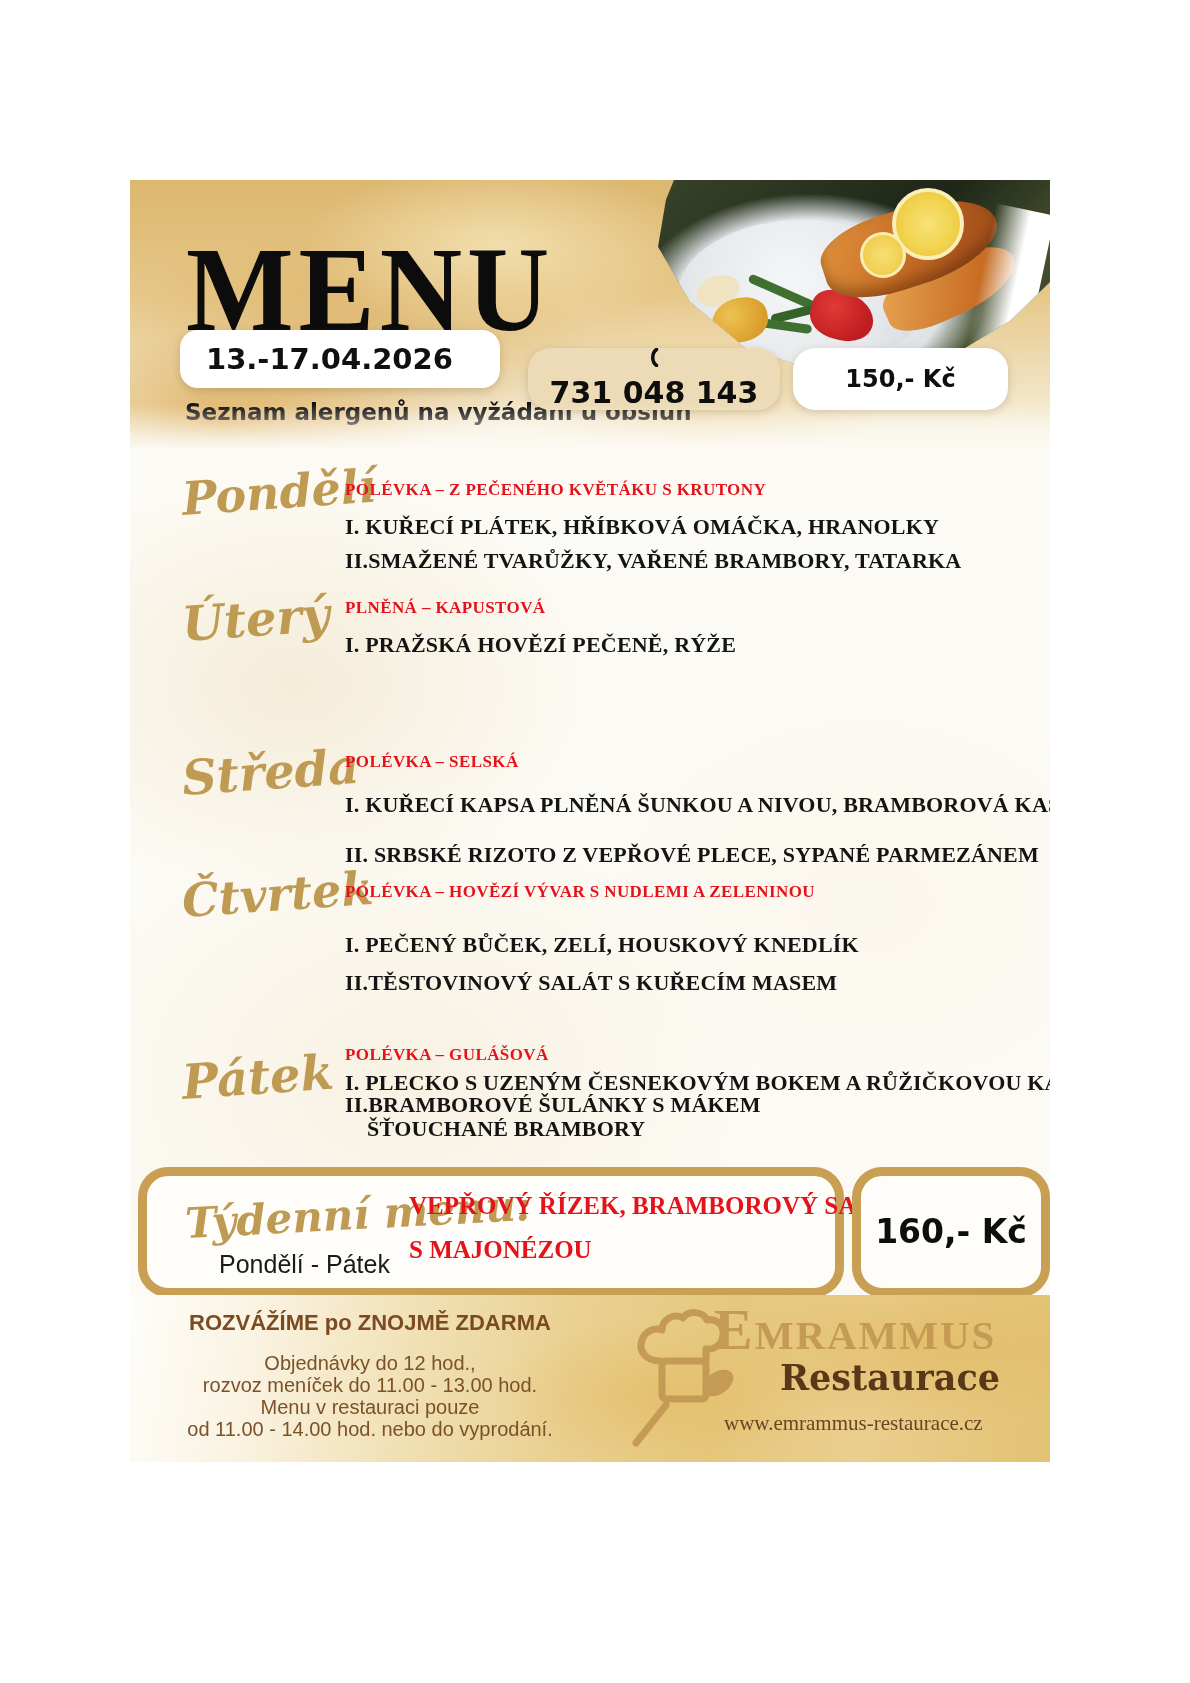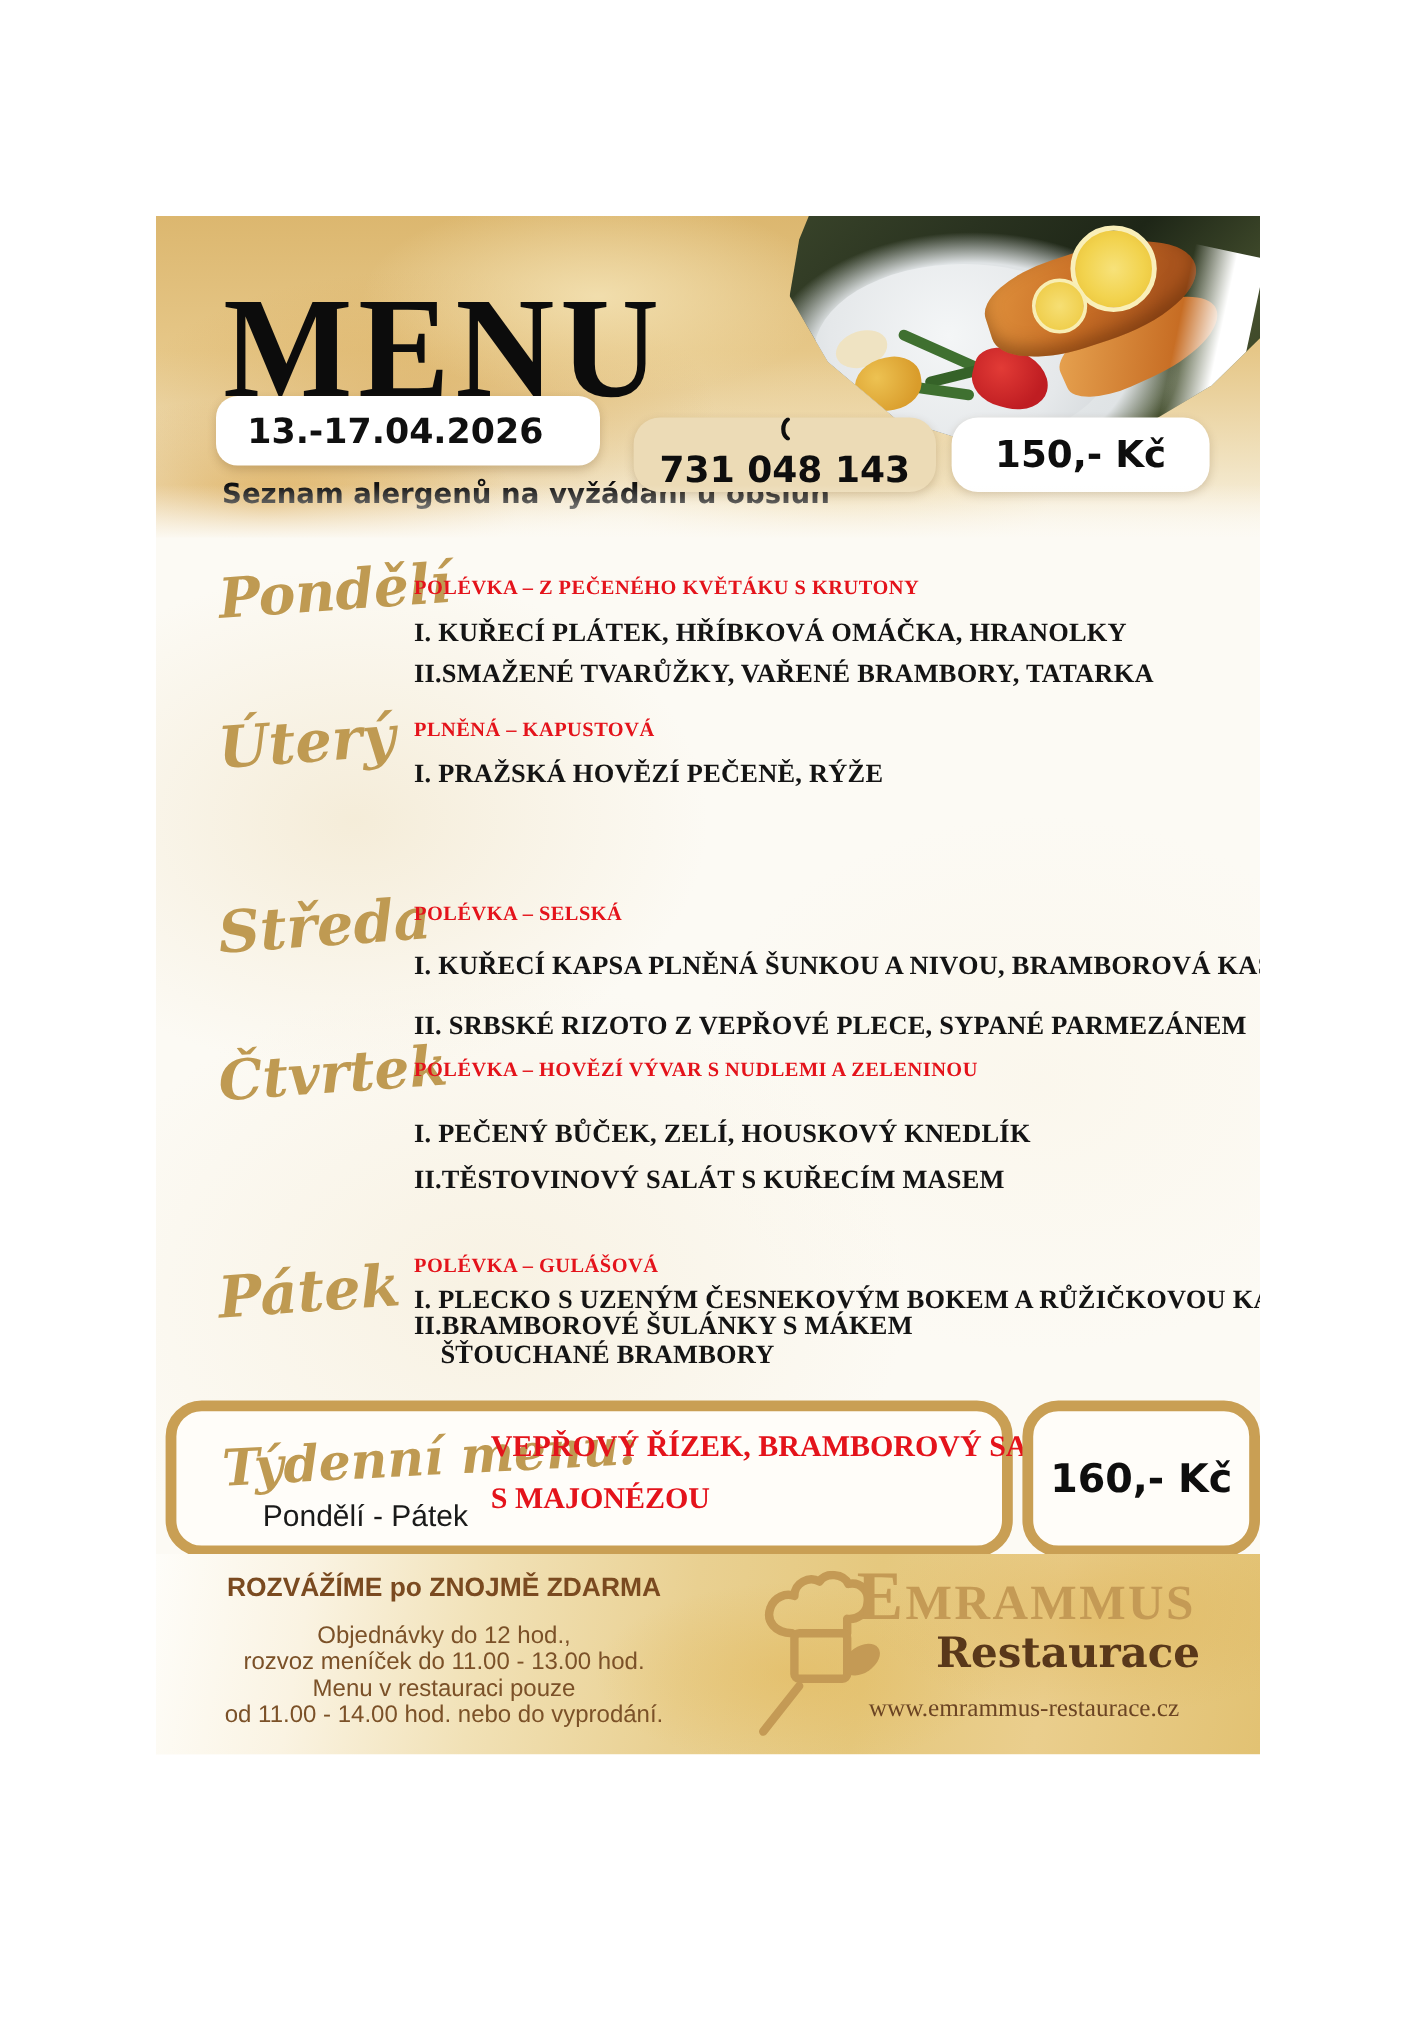--- a/index.html
+++ b/index.html
@@ -29,21 +29,21 @@
   .date-box span{display:block;padding-left:26px;line-height:58px;
     font-family:"DejaVu Sans",sans-serif;font-weight:bold;font-size:29px;color:#101010;}
   .allergen{position:absolute;left:55px;top:219px;font-family:"DejaVu Sans",sans-serif;
     font-weight:bold;font-size:23px;color:#101010;white-space:nowrap;}
   .phone-box{left:398px;top:168px;width:252px;height:62px;background:#ecdbb6;border-radius:22px;
     display:flex;align-items:center;justify-content:center;gap:8px;flex-direction:column;}
   .phone-box span{font-family:"DejaVu Sans",sans-serif;font-weight:bold;font-size:30px;color:#0e0e0e;}
   .price-box-top{left:663px;top:168px;width:215px;height:62px;background:#ffffff;border-radius:22px;
     text-align:center;}
   .price-box-top span{line-height:62px;font-family:"DejaVu Sans",sans-serif;font-weight:bold;
-    font-size:31px;color:#0e0e0e;}
+    font-size:24px;color:#0e0e0e;}
 
   
   .photo{position:absolute;left:520px;top:0;width:400px;height:196px;
     clip-path:polygon(6% 0,100% 0,100% 52%,90% 72%,72% 94%,46% 100%,24% 86%,10% 62%,2% 34%,4% 10%);
     background:radial-gradient(ellipse 240px 150px at 40% 62%, #eceff0 0%, #dfe3e5 55%, transparent 72%),
                linear-gradient(135deg,#39442a 0%,#2a3320 28%,#1e2617 52%,#45502e 78%,#333d22 100%);}
   .photo div{position:absolute;}
   .ph-plate{left:28px;top:40px;width:250px;height:150px;border-radius:50%;
     background:radial-gradient(circle at 45% 40%, #f4f6f7 0%, #e5e8ea 60%, #cfd4d7 100%);}
   .ph-salmon{left:170px;top:28px;width:180px;height:78px;border-radius:42% 58% 55% 45%;

